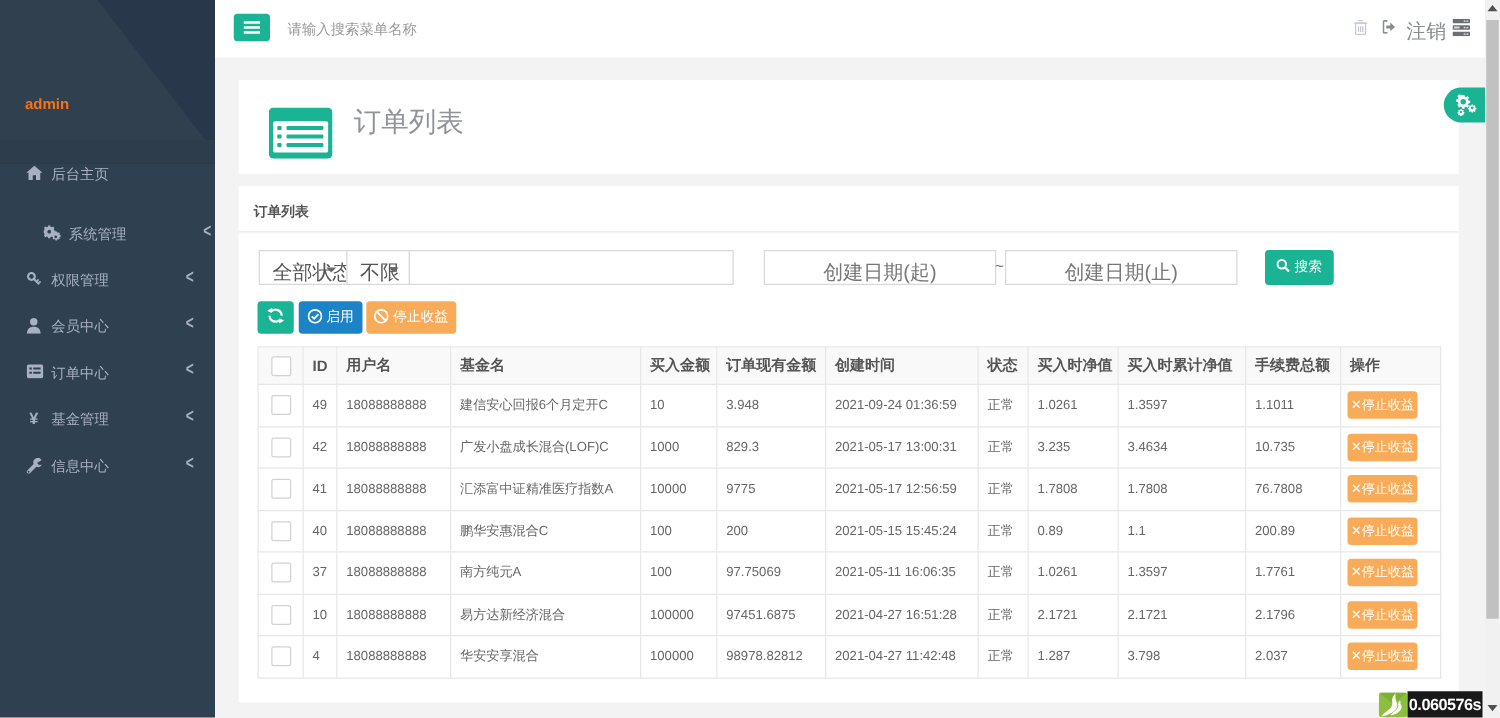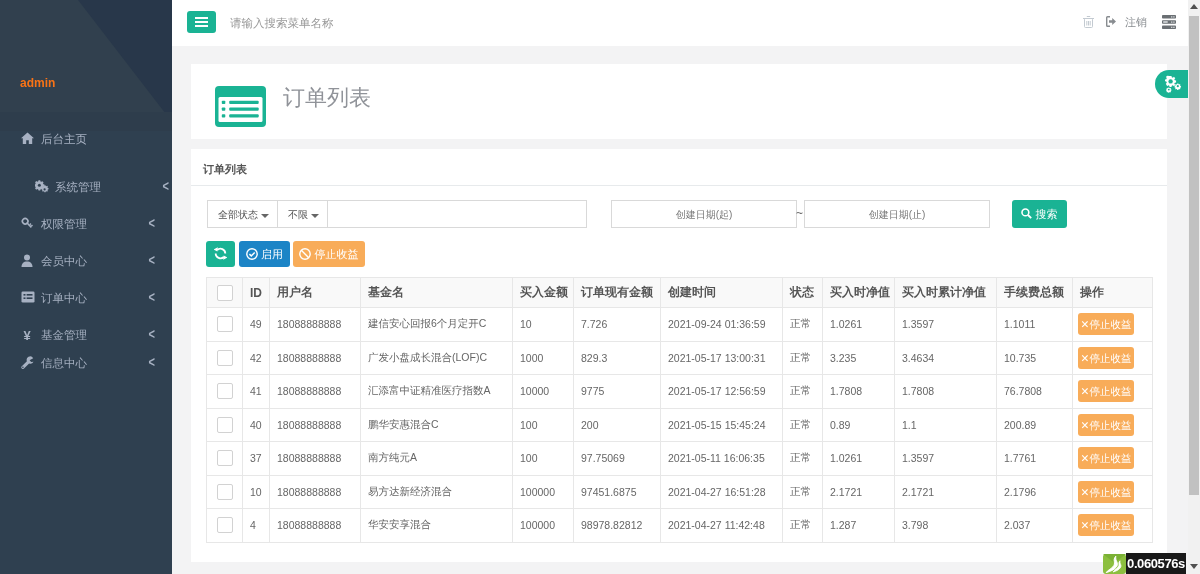--- a/index.html
+++ b/index.html
@@ -14,32 +14,32 @@
 .navitem { position:absolute; left:0; width:172px; height:37px; color:#a7b1c2; font-size:11.5px; }
 .navitem .ic { position:absolute; left:21px; top:12px; width:13px; height:13px; }
 .navitem .tx { position:absolute; left:41px; top:12px; }
 .navitem .ch { position:absolute; right:17px; top:11px; color:#a7b1c2; font-size:11px; font-weight:bold; transform:scaleY(1.4); }
 
 
 #topbar { position:absolute; left:172px; top:0; width:1028px; height:46px; background:#ffffff; }
 #hamburger { position:absolute; left:15px; top:11px; width:29px; height:22px; background:#1ab394; border-radius:3px; }
 #hamburger i { position:absolute; left:8px; width:13px; height:2.4px; background:#fff; }
 #searchph { position:absolute; left:58px; top:16px; font-size:11.5px; color:#999999; }
-#logout { position:absolute; left:953px; top:15px; font-size:11px; color:#888c90; }
+#logout { position:absolute; left:953px; top:15px; font-size:16px; color:#888c90; }
 
 
 #card1 { position:absolute; left:191px; top:64px; width:976px; height:75px; background:#fff; }
 #card1 h1 { position:absolute; left:92px; top:19px; font-size:22px; font-weight:normal; color:#909399; }
 #gearbtn { position:absolute; left:1155px; top:70px; width:33px; height:28px; background:#1ab394; border-radius:14px 0 0 14px; }
 #card2 { position:absolute; left:191px; top:149px; width:976px; height:413px; background:#fff; }
 #card2 .hd { position:absolute; left:0; top:0; width:976px; height:37px; border-bottom:1px solid #e7eaec; }
 #card2 .hd b { position:absolute; left:12px; top:13px; font-size:11px; color:#555; }
 
 
-.fld { position:absolute; top:51px; height:28px; background:#fff; border:1px solid #d9d9d9; font-size:10px; color:#555; }
+.fld { position:absolute; top:51px; height:28px; background:#fff; border:1px solid #d9d9d9; font-size:16px; color:#555; }
 #sel1 { left:16px; width:71px; }
 #sel2 { left:86px; width:51px; }
 #inp1 { left:136px; width:260px; }
 #date1 { left:420px; width:186px; text-align:center; }
 #date2 { left:613px; width:186px; text-align:center; }
 .fld .t { position:absolute; left:10px; top:7px; white-space:nowrap; }
 .fld .tc { position:absolute; left:0; right:0; top:7px; color:#777; }
 .caret { position:absolute; right:8px; top:13px; width:0; height:0; border-left:4px solid transparent; border-right:4px solid transparent; border-top:4px solid #666; }
 #tilde { position:absolute; left:605px; top:57px; font-size:12px; color:#666; }
 #searchbtn { position:absolute; left:821px; top:51px; width:55px; height:28px; background:#1ab394; border-radius:3px; color:#fff; font-size:11px; text-align:center; line-height:28px; }
@@ -167,21 +167,21 @@
         <span class="tx">订单中心</span>
         <span class="ch">&lt;</span>
       </div>
       <div class="navitem" style="top: 316px;">
         <span class="ic"><svg width="12" height="13" viewBox="0 0 12 13">
             <text x="6" y="11.5" text-anchor="middle" font-family="Liberation Sans,sans-serif" font-size="13" font-weight="bold" fill="#a7b1c2">¥</text>
           </svg></span>
         <span class="tx">基金管理</span>
         <span class="ch">&lt;</span>
       </div>
-      <div class="navitem" style="top: 344px; padding-left: 28px;">
+      <div class="navitem" style="top: 354px; padding-left: 28px;">
         <span class="ic"><svg width="13" height="13" viewBox="0 0 13 13">
             <path d="M12.2 2.2 A3.6 3.6 0 0 0 7.5 0.8 A3.6 3.6 0 0 0 5.9 5.2 L0.8 10.3 A1.55 1.55 0 0 0 3 12.5 L8.1 7.4 A3.6 3.6 0 0 0 12.5 5.8 L10.2 5.9 L8.6 4.3 Z" fill="#a7b1c2"></path>
             <circle cx="1.9" cy="11.3" r="0.8" fill="#2f4050"></circle>
           </svg></span>
         <span class="tx">信息中心</span>
         <span class="ch">&lt;</span>
       </div>
     </div>
 </div>
 
@@ -282,21 +282,21 @@
           <th>操作</th>
     </tr>
   </tbody>
       <tbody>
         <tr>
           <td class="ck"><span class="cb"></span></td>
           <td>49</td>
           <td>18088888888</td>
           <td>建信安心回报6个月定开C</td>
           <td>10</td>
-          <td>7.726</td>
+          <td>3.948</td>
           <td>2021-09-24 01:36:59</td>
           <td>正常</td>
           <td>1.0261</td>
           <td>1.3597</td>
           <td>1.1011</td>
           <td><span class="stopbtn">✕停止收益</span></td>
         </tr>
         <tr>
           <td class="ck"><span class="cb"></span></td>
           <td>42</td>

